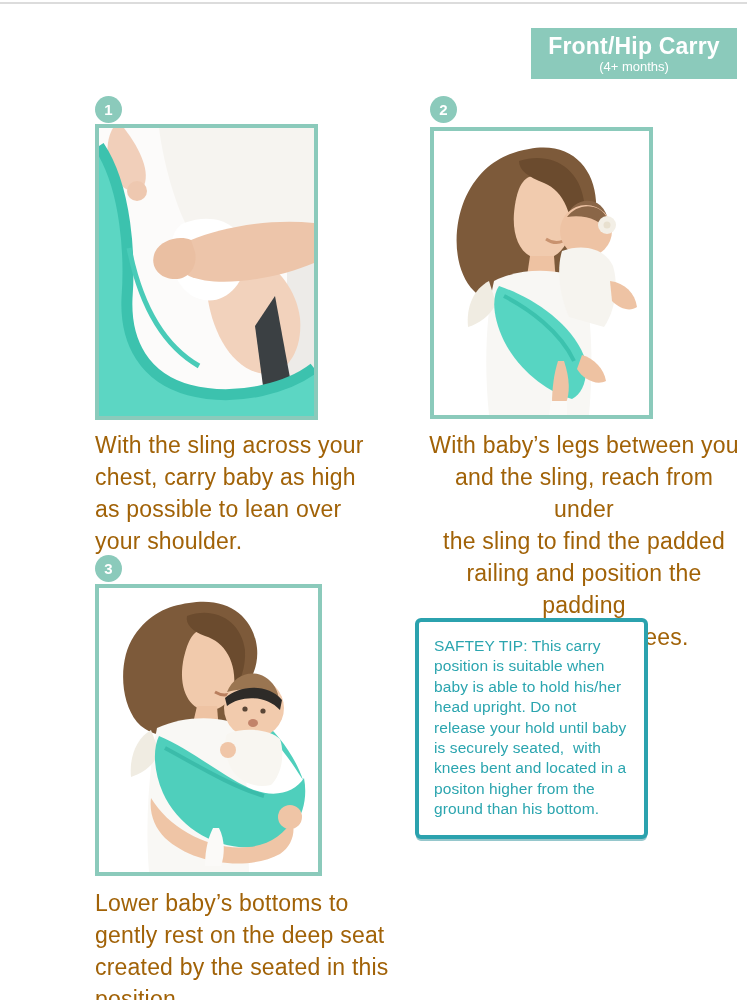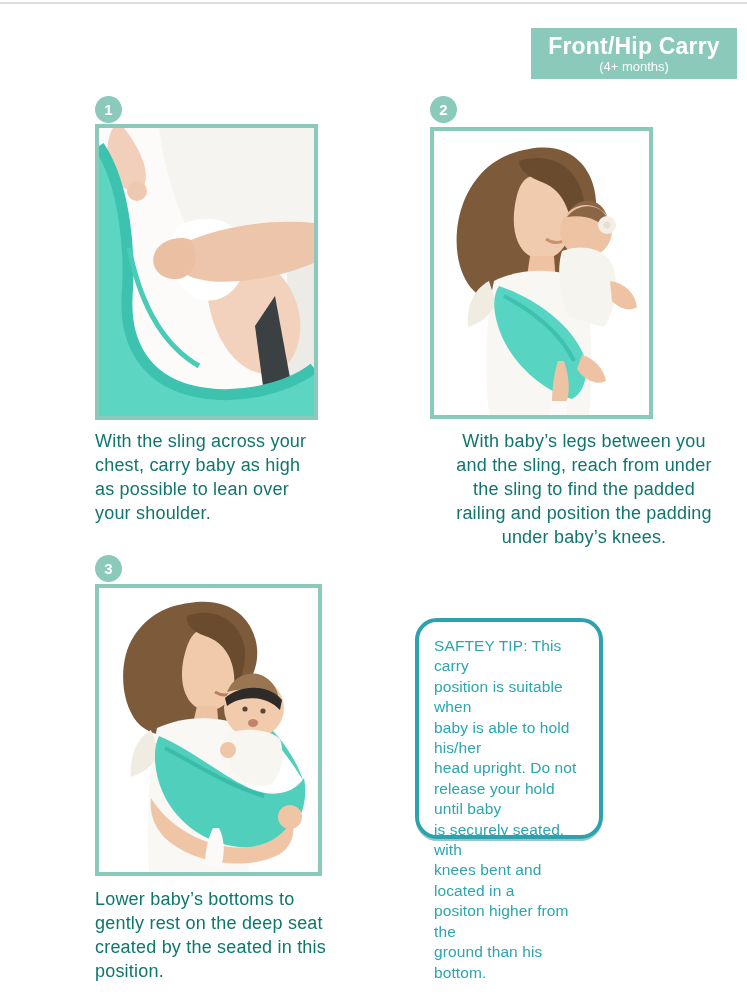--- a/index.html
+++ b/index.html
@@ -34,30 +34,30 @@
   .photo{
     position:absolute;border:4px solid #8bcabb;background:#ffffff;
     box-sizing:border-box;overflow:hidden;
   }
   .photo1{left:95px;top:124px;width:223px;height:296px;}
   .photo2{left:430px;top:127px;width:223px;height:292px;}
   .photo3{left:95px;top:584px;width:227px;height:292px;}
   .photo svg{display:block;width:100%;height:100%;}
   
   .caption{
-    position:absolute;color:#0f766e;font-size:18px;line-height:24px;
+    position:absolute;color:#a16207;font-size:23px;line-height:32px;
     letter-spacing:.2px;white-space:pre-line;
   }
   .caption1{left:95px;top:429px;width:310px;}
   .caption2{left:429px;top:429px;width:310px;text-align:center;}
   .caption3{left:95px;top:887px;width:310px;}
   
   .tipbox{
-    position:absolute;left:415px;top:618px;width:188px;height:221px;
-    box-sizing:border-box;border:4px solid #2ba2ae;border-radius:22px;
+    position:absolute;left:415px;top:618px;width:233px;height:221px;
+    box-sizing:border-box;border:4px solid #2ba2ae;border-radius:6px;
     background:#ffffff;padding:14px 15px 10px 15px;
     box-shadow:0 3px 0 -1px rgba(23,130,142,.45);
   }
   .tiptext{
     color:#2ba5af;font-size:15.5px;line-height:20.4px;letter-spacing:.1px;
     white-space:pre-line;
   }
 </style>
 </head>
 <body>

